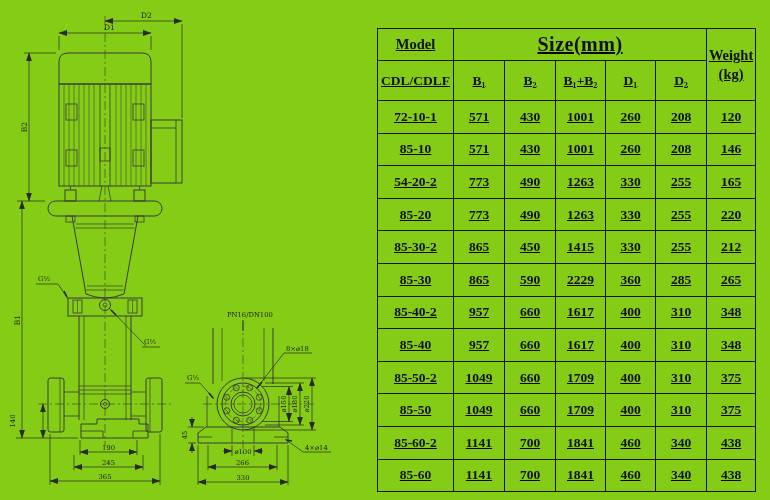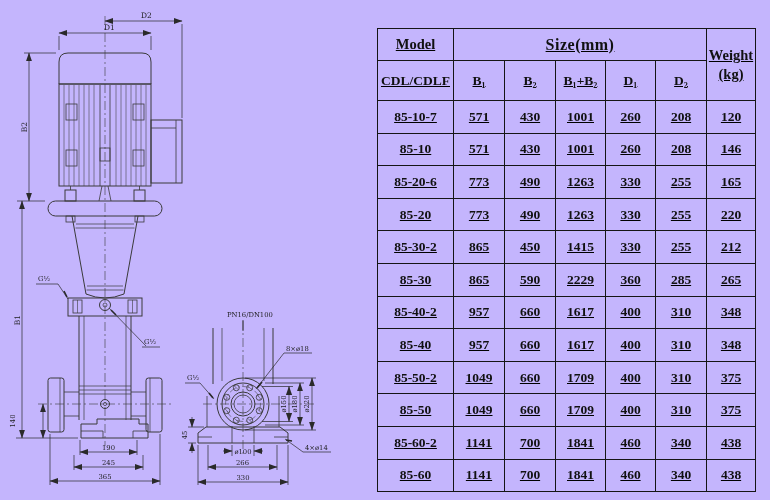--- a/index.html
+++ b/index.html
@@ -1,19 +1,19 @@
 <!DOCTYPE html>
 <html><head>
 <meta charset="utf-8">
 <style>
   * { margin:0; padding:0; box-sizing:border-box; }
   body { background:#e8e8e8; font-family:"Liberation Serif","DejaVu Serif",serif; }
   .screen {
     position:relative; width:770px; height:500px;
-    background:#c4b5fd; overflow:hidden;
+    background:#84cc16; overflow:hidden;
   }
   .drawing-wrap { position:absolute; left:0; top:0; width:380px; height:500px; }
   svg text {
     font-family:"DejaVu Serif","Liberation Serif",serif;
     fill:#1d1d1d;
   }
   .dimtxt  { font-size:7.5px; }
   .dimtxt-s{ font-size:6.8px; }
 
   
@@ -23,21 +23,21 @@
     font-family:"Liberation Serif","DejaVu Serif",serif;
     color:#111;
   }
   table.spec th, table.spec td {
     border:1px solid #151515;
     text-align:center; vertical-align:middle;
     font-weight:bold; padding:0;
   }
   table.spec { border:1.5px solid #111; }
   tr.hrow1 th { height:32px; font-size:14.5px; }
-  tr.hrow1 th.size-head { font-size:16px; letter-spacing:0.5px; }
+  tr.hrow1 th.size-head { font-size:20px; letter-spacing:0.5px; }
   tr.hrow2 th { height:40px; font-size:13.5px; }
   th.weight-head { font-size:14px; line-height:1.25; }
   tbody td { height:32.6px; font-size:13.5px; }
 </style>
 </head>
 <body>
 
 <div class="screen">
 
   <div class="drawing-wrap">
@@ -253,39 +253,39 @@
           <th>CDL/CDLF</th>
           <th>B₁</th>
           <th>B₂</th>
           <th>B₁+B₂</th>
           <th>D₁</th>
           <th>D₂</th>
         </tr>
       </thead>
       <tbody>
           <tr>
-            <td>85-10-7</td>
+            <td>72-10-1</td>
             <td>571</td>
             <td>430</td>
             <td>1001</td>
             <td>260</td>
             <td>208</td>
             <td>120</td>
           </tr>
           <tr>
             <td>85-10</td>
             <td>571</td>
             <td>430</td>
             <td>1001</td>
             <td>260</td>
             <td>208</td>
             <td>146</td>
           </tr>
           <tr>
-            <td>85-20-6</td>
+            <td>54-20-2</td>
             <td>773</td>
             <td>490</td>
             <td>1263</td>
             <td>330</td>
             <td>255</td>
             <td>165</td>
           </tr>
           <tr>
             <td>85-20</td>
             <td>773</td>

